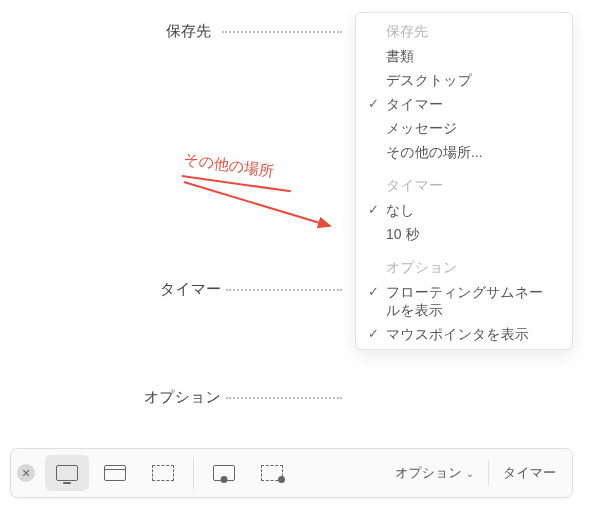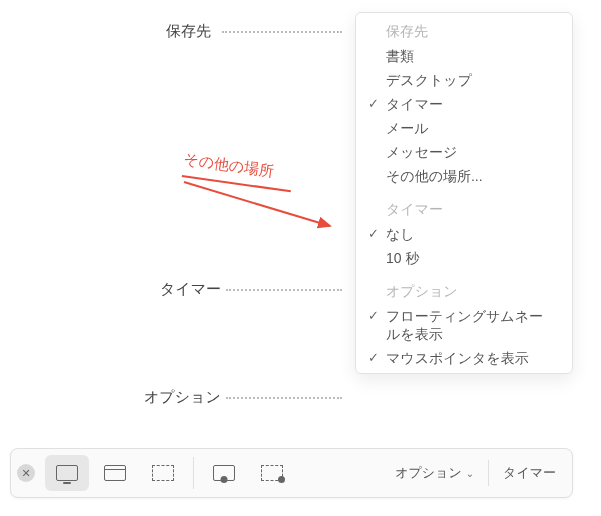--- a/index.html
+++ b/index.html
@@ -198,21 +198,20 @@
 </svg>
 
 <div class="menu">
   <div class="menu-section-header">保存先</div>
   <div class="menu-item">書類</div>
   <div class="menu-item">デスクトップ</div>
   <div class="menu-item">
     <span class="check">✓</span>
     <span>タイマー</span>
   </div>
-  <div class="menu-item">メール</div>
   <div class="menu-item">メッセージ</div>
   <div class="menu-item">その他の場所...</div>
 
   <div class="menu-divider"></div>
 
   <div class="menu-section-header">タイマー</div>
   <div class="menu-item">
     <span class="check">✓</span>
     <span>なし</span>
   </div>

